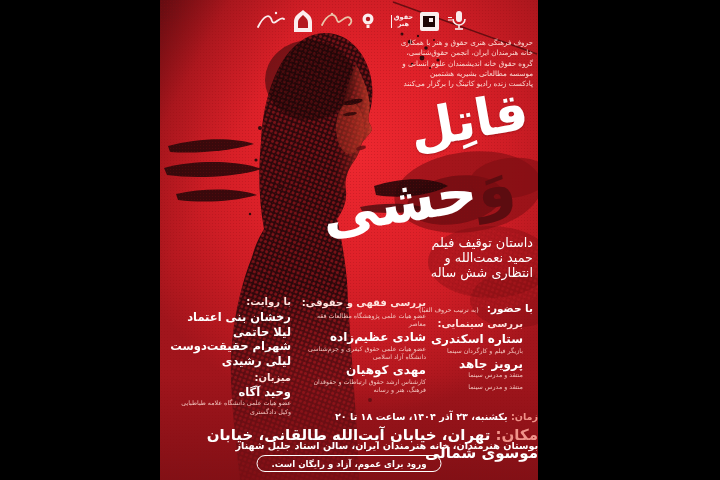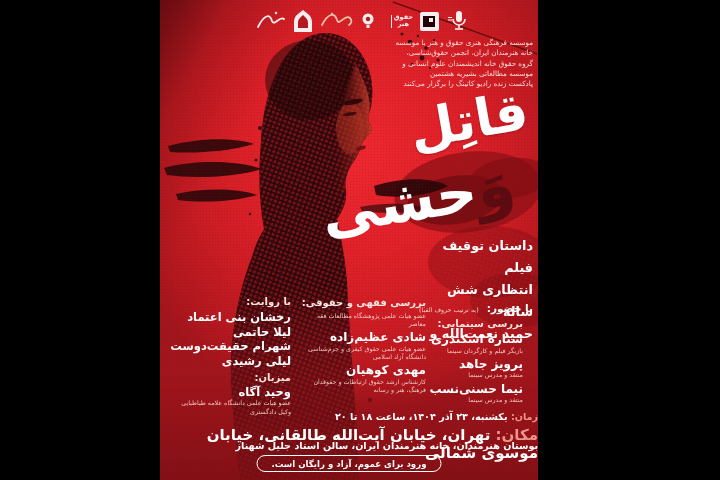--- a/index.html
+++ b/index.html
@@ -33,22 +33,22 @@
            color:#fbd9d2;font-weight:500;}
 
   
   .title1{top:80px;right:10px;font-size:52px;font-weight:bold;transform:rotate(-10deg);
           transform-origin:right center;letter-spacing:1px;text-shadow:0 1px 2px rgba(90,5,8,.35);}
   .title2{top:146px;right:24px;font-size:57px;font-weight:bold;transform:rotate(-9deg);
           transform-origin:right center;}
   .title2 .waw{color:#5c0c10;font-size:62px;}
 
   
-  .subtitle{top:235px;right:5px;width:112px;text-align:right;font-size:12.8px;font-weight:bold;
-            line-height:22px;}
+  .subtitle{top:235px;right:5px;width:112px;text-align:right;font-size:12.8px;font-weight:normal;
+            line-height:15px;}
 
   
   .attend{top:297px;right:5px;text-align:right;white-space:nowrap;}
   .attend .lbl{font-size:10.5px;font-weight:bold;color:#fff;}
   .attend .note{font-size:6.4px;color:#f6cdc7;margin-right:3px;}
 
   
   .panel{text-align:right;}
   .panel .heading{font-size:10px;font-weight:bold;color:#ffe4df;margin-bottom:4px;}
   .person{margin-bottom:3px;}
@@ -206,55 +206,54 @@
             <rect x="2" y="11.5" width="4" height="1" fill="#fff"></rect>
           <rect x="10" y="3" width="6" height="11" rx="3" fill="#fff"></rect>
           <path d="M7,11 a6,6 0 0 0 12,0" stroke="#fff" stroke-width="1.6" fill="none"></path>
           <line x1="13" y1="17" x2="13" y2="20" stroke="#fff" stroke-width="1.6"></line>
           <line x1="9" y1="21" x2="17" y2="21" stroke="#fff" stroke-width="1.6"></line>
         </svg>
       </div>
     </div>
 
     <div class="txt org-par">
-      <div>موسسه فرهنگی هنری حقوق و هنر با موسسه</div>
+      <div>حروف فرهنگی هنری حقوق و هنر با همکاری</div>
       <div>خانه هنرمندان ایران، انجمن حقوق‌شناسی،</div>
       <div>گروه حقوق خانه اندیشمندان علوم انسانی و</div>
       <div>موسسه مطالعاتی بشیریه هشتمین</div>
       <div>پادکست زنده رادیو کاتینگ را برگزار می‌کنند</div>
     </div>
 
     <div class="txt title1">قاتِل</div>
     <div class="txt title2">
       <span class="waw">وَ</span><span>حشی</span>
     </div>
 
     <div class="txt subtitle">
       <div>داستان توقیف فیلم</div>
+      <div>حمید نعمت‌الله و</div>
       <div>انتظاری شش ساله</div>
-      <div>حمید نعمت‌الله و</div>
     </div>
 
     <div class="txt attend">
       <span class="lbl">با حضور:</span>
       <span class="note">(به ترتیب حروف الفبا)</span>
     </div>
 
     <div class="txt panel panel-cinema">
       <div class="heading">بررسی سینمایی:</div>
       <div class="person">
         <div class="nm">ستاره اسکندری</div>
         <div class="rl">بازیگر فیلم و کارگردان سینما</div>
       </div>
       <div class="person">
         <div class="nm">پرویز جاهد</div>
         <div class="rl">منتقد و مدرس سینما</div>
       </div>
       <div class="person">
-        <div class="nm">نیما حسنی‌نسب</div>
         <div class="rl">منتقد و مدرس سینما</div>
       </div>
     </div>
 
     <div class="txt panel panel-legal">
       <div class="heading">بررسی فقهی و حقوقی:</div>
       <div class="person">
         <div class="rl">عضو هیات علمی پژوهشگاه مطالعات فقه معاصر</div>
       </div>
       <div class="person">

